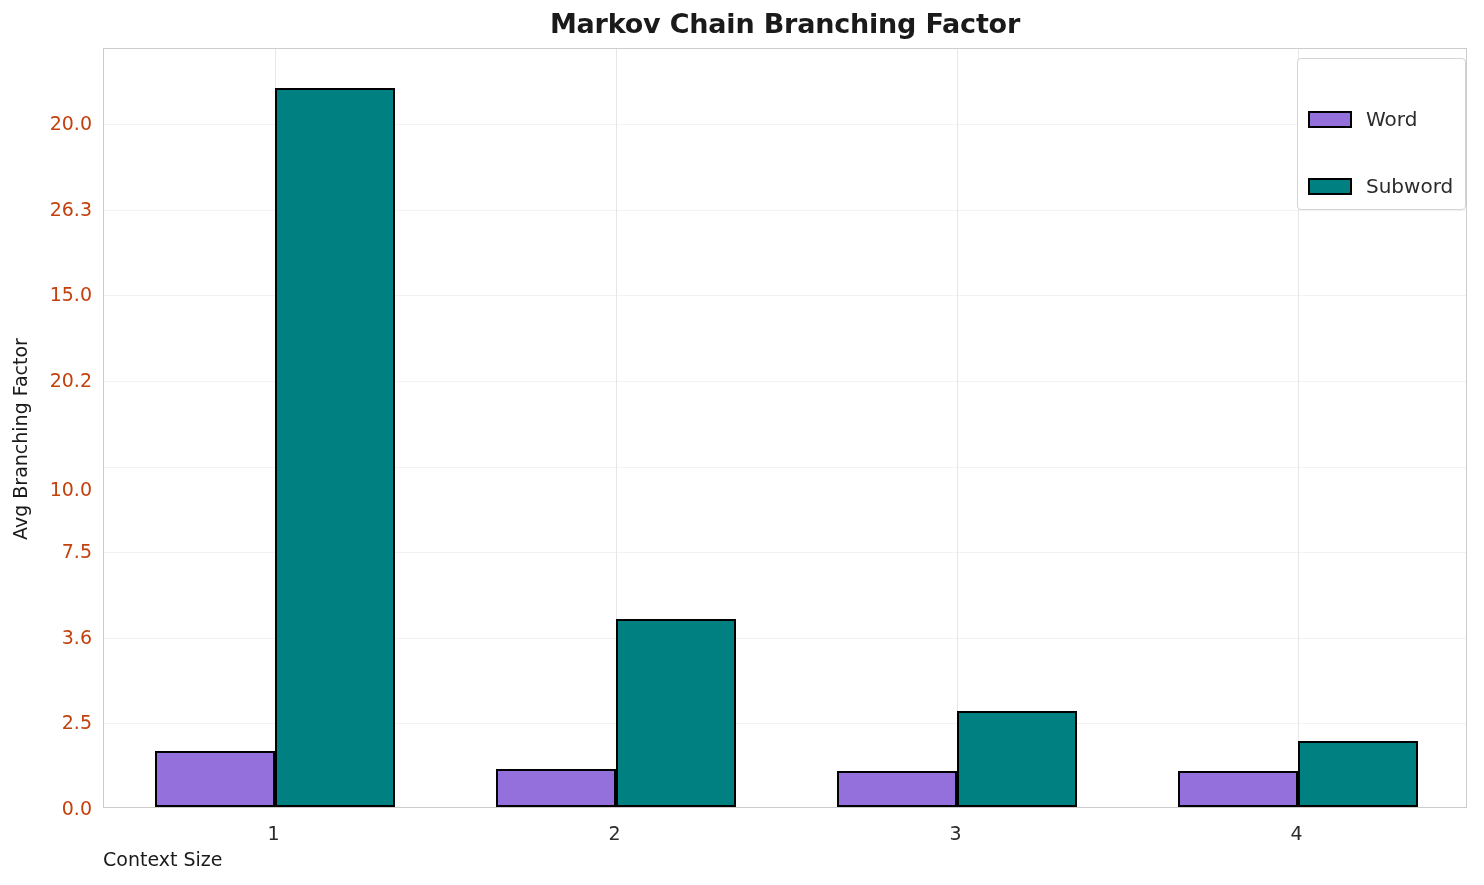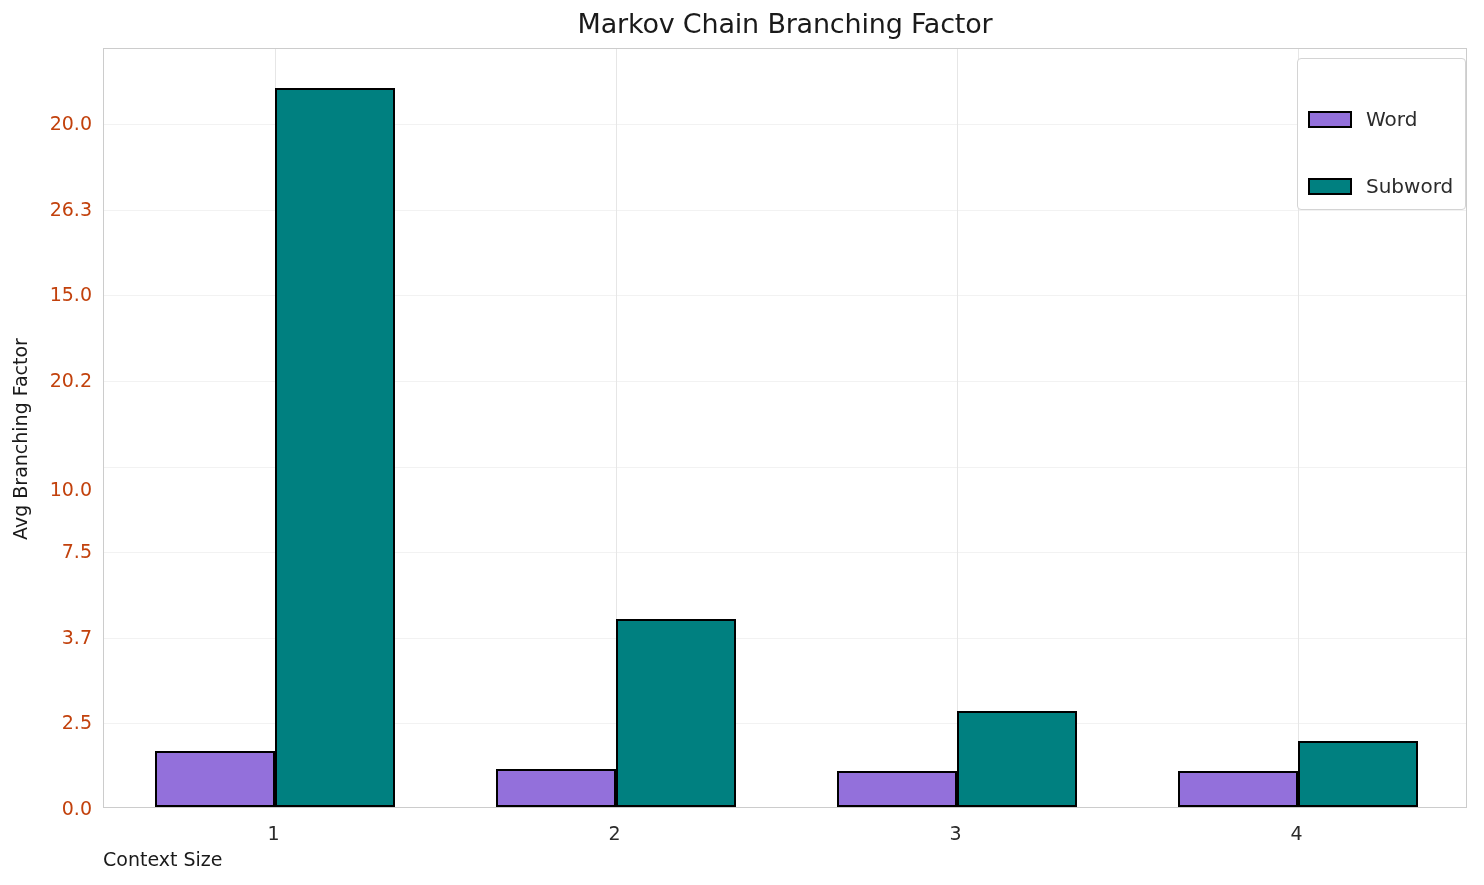--- a/index.html
+++ b/index.html
@@ -19,21 +19,21 @@
     height: 885px;
     background: #ffffff;
   }
   #chart-title {
     position: absolute;
     left: 103px;
     top: 8px;
     width: 1364px;
     text-align: center;
     font-size: 27px;
-    font-weight: normal;
+    font-weight: bold;
     color: #1a1a1a;
     letter-spacing: -0.2px;
   }
   
   #plot-area {
     position: absolute;
     left: 103px;
     top: 48px;
     width: 1364px;
     height: 760px;
@@ -146,21 +146,21 @@
 
 <div id="figure">
 
   <div id="chart-title">Markov Chain Branching Factor</div>
 
   <div id="ylabel">Avg Branching Factor</div>
 
   <div id="ytick-container">
       <div class="ytick-label" style="top: 760px;">0.0</div>
       <div class="ytick-label" style="top: 674.414px;">2.5</div>
-      <div class="ytick-label" style="top: 588.829px;">3.7</div>
+      <div class="ytick-label" style="top: 588.829px;">3.6</div>
       <div class="ytick-label" style="top: 503.243px;">7.5</div>
       <div class="ytick-label" style="top: 417.658px; margin-top: 23px;">10.0</div>
       <div class="ytick-label" style="top: 332.072px;">20.2</div>
       <div class="ytick-label" style="top: 246.486px;">15.0</div>
       <div class="ytick-label" style="top: 160.901px;">26.3</div>
       <div class="ytick-label" style="top: 75.3153px;">20.0</div>
     </div>
 
   <div id="plot-area">
     <div id="gridlines-h">

